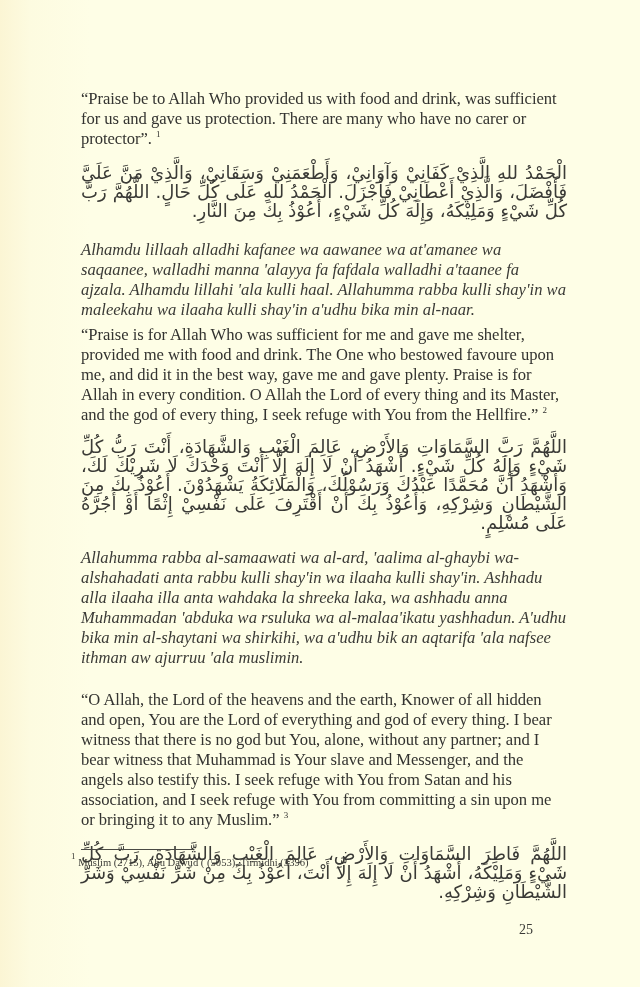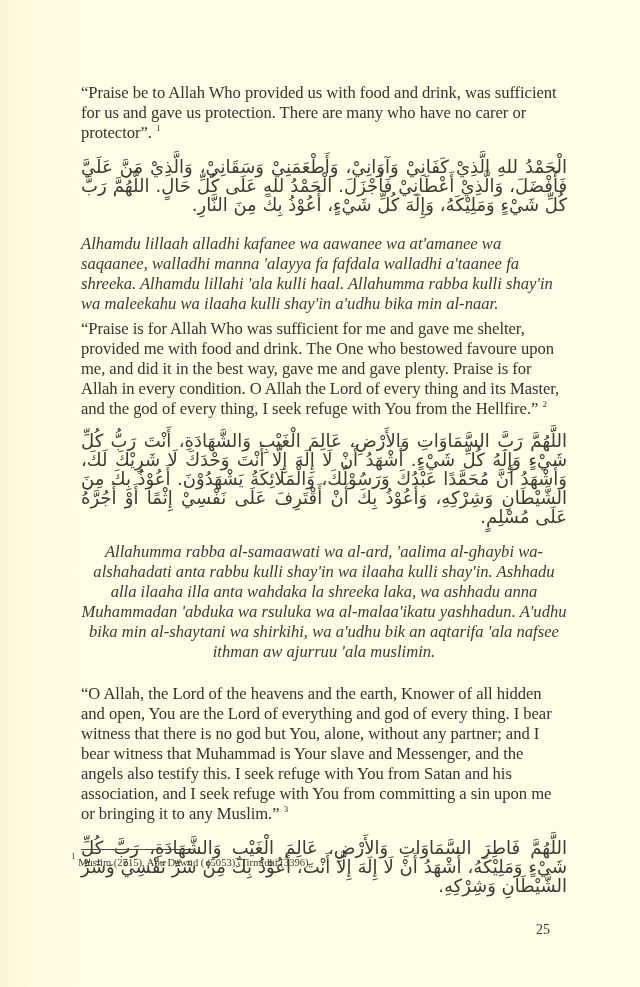--- a/index.html
+++ b/index.html
@@ -12,21 +12,21 @@
       background: #fefde6;
       background-image: linear-gradient(90deg, #fbf5d4 0px, #fdfbe0 30px, #fefee6 90px, #fefee6 100%);
       position: relative;
       overflow: hidden;
       color: #2f2f2a;
       font-family: "Liberation Serif", serif;
     }
     .page {
       position: absolute;
       left: 81px;
-      top: 83px;
+      top: 89px;
       width: 486px;
     }
     .para {
       font-size: 16.6px;
       line-height: 20px;
       margin: 0;
       color: #333330;
       letter-spacing: -0.05px;
     }
     .para sup, .fn sup {
@@ -49,21 +49,21 @@
       font-size: 16.6px;
       line-height: 20px;
       color: #3a3a36;
       margin: 0;
     }
     #p1 { margin-top: 0; }
     #ar1 { margin-top: 14px; }
     #tr1 { margin-top: 20px; }
     #p2 { margin-top: 5px; }
     #ar2 { margin-top: 12px; }
-    #tr2 { margin-top: 16px; text-align: center; }
+    #tr2 { margin-top: 16px; }
     #p3 { margin-top: 22px; }
     #ar3 { margin-top: 14px; }
 
     .fn-rule {
       position: absolute;
       left: 81px;
       top: 849px;
       width: 112px;
       height: 1px;
       background: #4a4a44;
@@ -75,36 +75,36 @@
       width: 480px;
     }
     .fn {
       font-size: 10.6px;
       line-height: 12.6px;
       color: #3a3a36;
       margin: 0;
     }
     .page-number {
       position: absolute;
-      left: 536px;
+      left: 519px;
       top: 922px;
       font-size: 14px;
       color: #3a3a36;
     }
   </style>
 </head>
 <body>
 
 <div class="page">
 
   <p class="para" id="p1"><span>“Praise be to Allah Who provided us with food and drink, was sufficient for us and gave us protection. There are many who have no carer or protector”.</span> <sup>1</sup></p>
 
   <p class="arabic" id="ar1">الْحَمْدُ للهِ الَّذِيْ كَفَانِيْ وَآوَانِيْ، وَأَطْعَمَنِيْ وَسَقَانِيْ، وَالَّذِيْ مَنَّ عَلَيَّ فَأَفْضَلَ، وَالَّذِيْ أَعْطَانِيْ فَأَجْزَلَ. الْحَمْدُ للهِ عَلَى كُلِّ حَالٍ. اللَّهُمَّ رَبَّ كُلِّ شَيْءٍ وَمَلِيْكَهُ، وَإِلَهَ كُلِّ شَيْءٍ، أَعُوْذُ بِكَ مِنَ النَّارِ.</p>
 
-  <p class="translit" id="tr1">Alhamdu lillaah alladhi kafanee wa aawanee wa at'amanee wa saqaanee, walladhi manna 'alayya fa fafdala walladhi a'taanee fa shreeka. Alhamdu lillahi 'ala kulli haal. Allahumma rabba kulli shay'in wa maleekahu wa ilaaha kulli shay'in a'udhu bika min al-naar.</p>
+  <p class="translit" id="tr1">Alhamdu lillaah alladhi kafanee wa aawanee wa at'amanee wa saqaanee, walladhi manna 'alayya fa fafdala walladhi a'taanee fa ajzala. Alhamdu lillahi 'ala kulli haal. Allahumma rabba kulli shay'in wa maleekahu wa ilaaha kulli shay'in a'udhu bika min al-naar.</p>
 
   <p class="para" id="p2"><span>“Praise is for Allah Who was sufficient for me and gave me shelter, provided me with food and drink. The One who bestowed favoure upon me, and did it in the best way, gave me and gave plenty. Praise is for Allah in every condition. O Allah the Lord of every thing and its Master, and the god of every thing, I seek refuge with You from the Hellfire.”</span> <sup>2</sup></p>
 
   <p class="arabic" id="ar2">اللَّهُمَّ رَبَّ السَّمَاوَاتِ وَالأَرْضِ، عَالِمَ الْغَيْبِ وَالشَّهَادَةِ، أَنْتَ رَبُّ كُلِّ شَيْءٍ وَإِلَهُ كُلِّ شَيْءٍ. أَشْهَدُ أَنْ لَا إِلَهَ إِلَّا أَنْتَ وَحْدَكَ لَا شَرِيْكَ لَكَ، وَأَشْهَدُ أَنَّ مُحَمَّدًا عَبْدُكَ وَرَسُوْلُكَ، وَالْمَلَائِكَةُ يَشْهَدُوْنَ. أَعُوْذُ بِكَ مِنَ الشَّيْطَانِ وَشِرْكِهِ، وَأَعُوْذُ بِكَ أَنْ أَقْتَرِفَ عَلَى نَفْسِيْ إِثْمًا أَوْ أَجُرَّهُ عَلَى مُسْلِمٍ.</p>
 
   <p class="translit" id="tr2">Allahumma rabba al-samaawati wa al-ard, 'aalima al-ghaybi wa-alshahadati anta rabbu kulli shay'in wa ilaaha kulli shay'in. Ashhadu alla ilaaha illa anta wahdaka la shreeka laka, wa ashhadu anna Muhammadan 'abduka wa rsuluka wa al-malaa'ikatu yashhadun. A'udhu bika min al-shaytani wa shirkihi, wa a'udhu bik an aqtarifa 'ala nafsee ithman aw ajurruu 'ala muslimin.</p>
 
   <p class="para" id="p3"><span>“O Allah, the Lord of the heavens and the earth, Knower of all hidden and open, You are the Lord of everything and god of every thing. I bear witness that there is no god but You, alone, without any partner; and I bear witness that Muhammad is Your slave and Messenger, and the angels also testify this. I seek refuge with You from Satan and his association, and I seek refuge with You from committing a sin upon me or bringing it to any Muslim.”</span> <sup>3</sup></p>
 
   <p class="arabic" id="ar3">اللَّهُمَّ فَاطِرَ السَّمَاوَاتِ وَالأَرْضِ، عَالِمَ الْغَيْبِ وَالشَّهَادَةِ، رَبَّ كُلِّ شَيْءٍ وَمَلِيْكَهُ، أَشْهَدُ أَنْ لَا إِلَهَ إِلَّا أَنْتَ، أَعُوْذُ بِكَ مِنْ شَرِّ نَفْسِيْ وَشَرِّ الشَّيْطَانِ وَشِرْكِهِ.</p>

